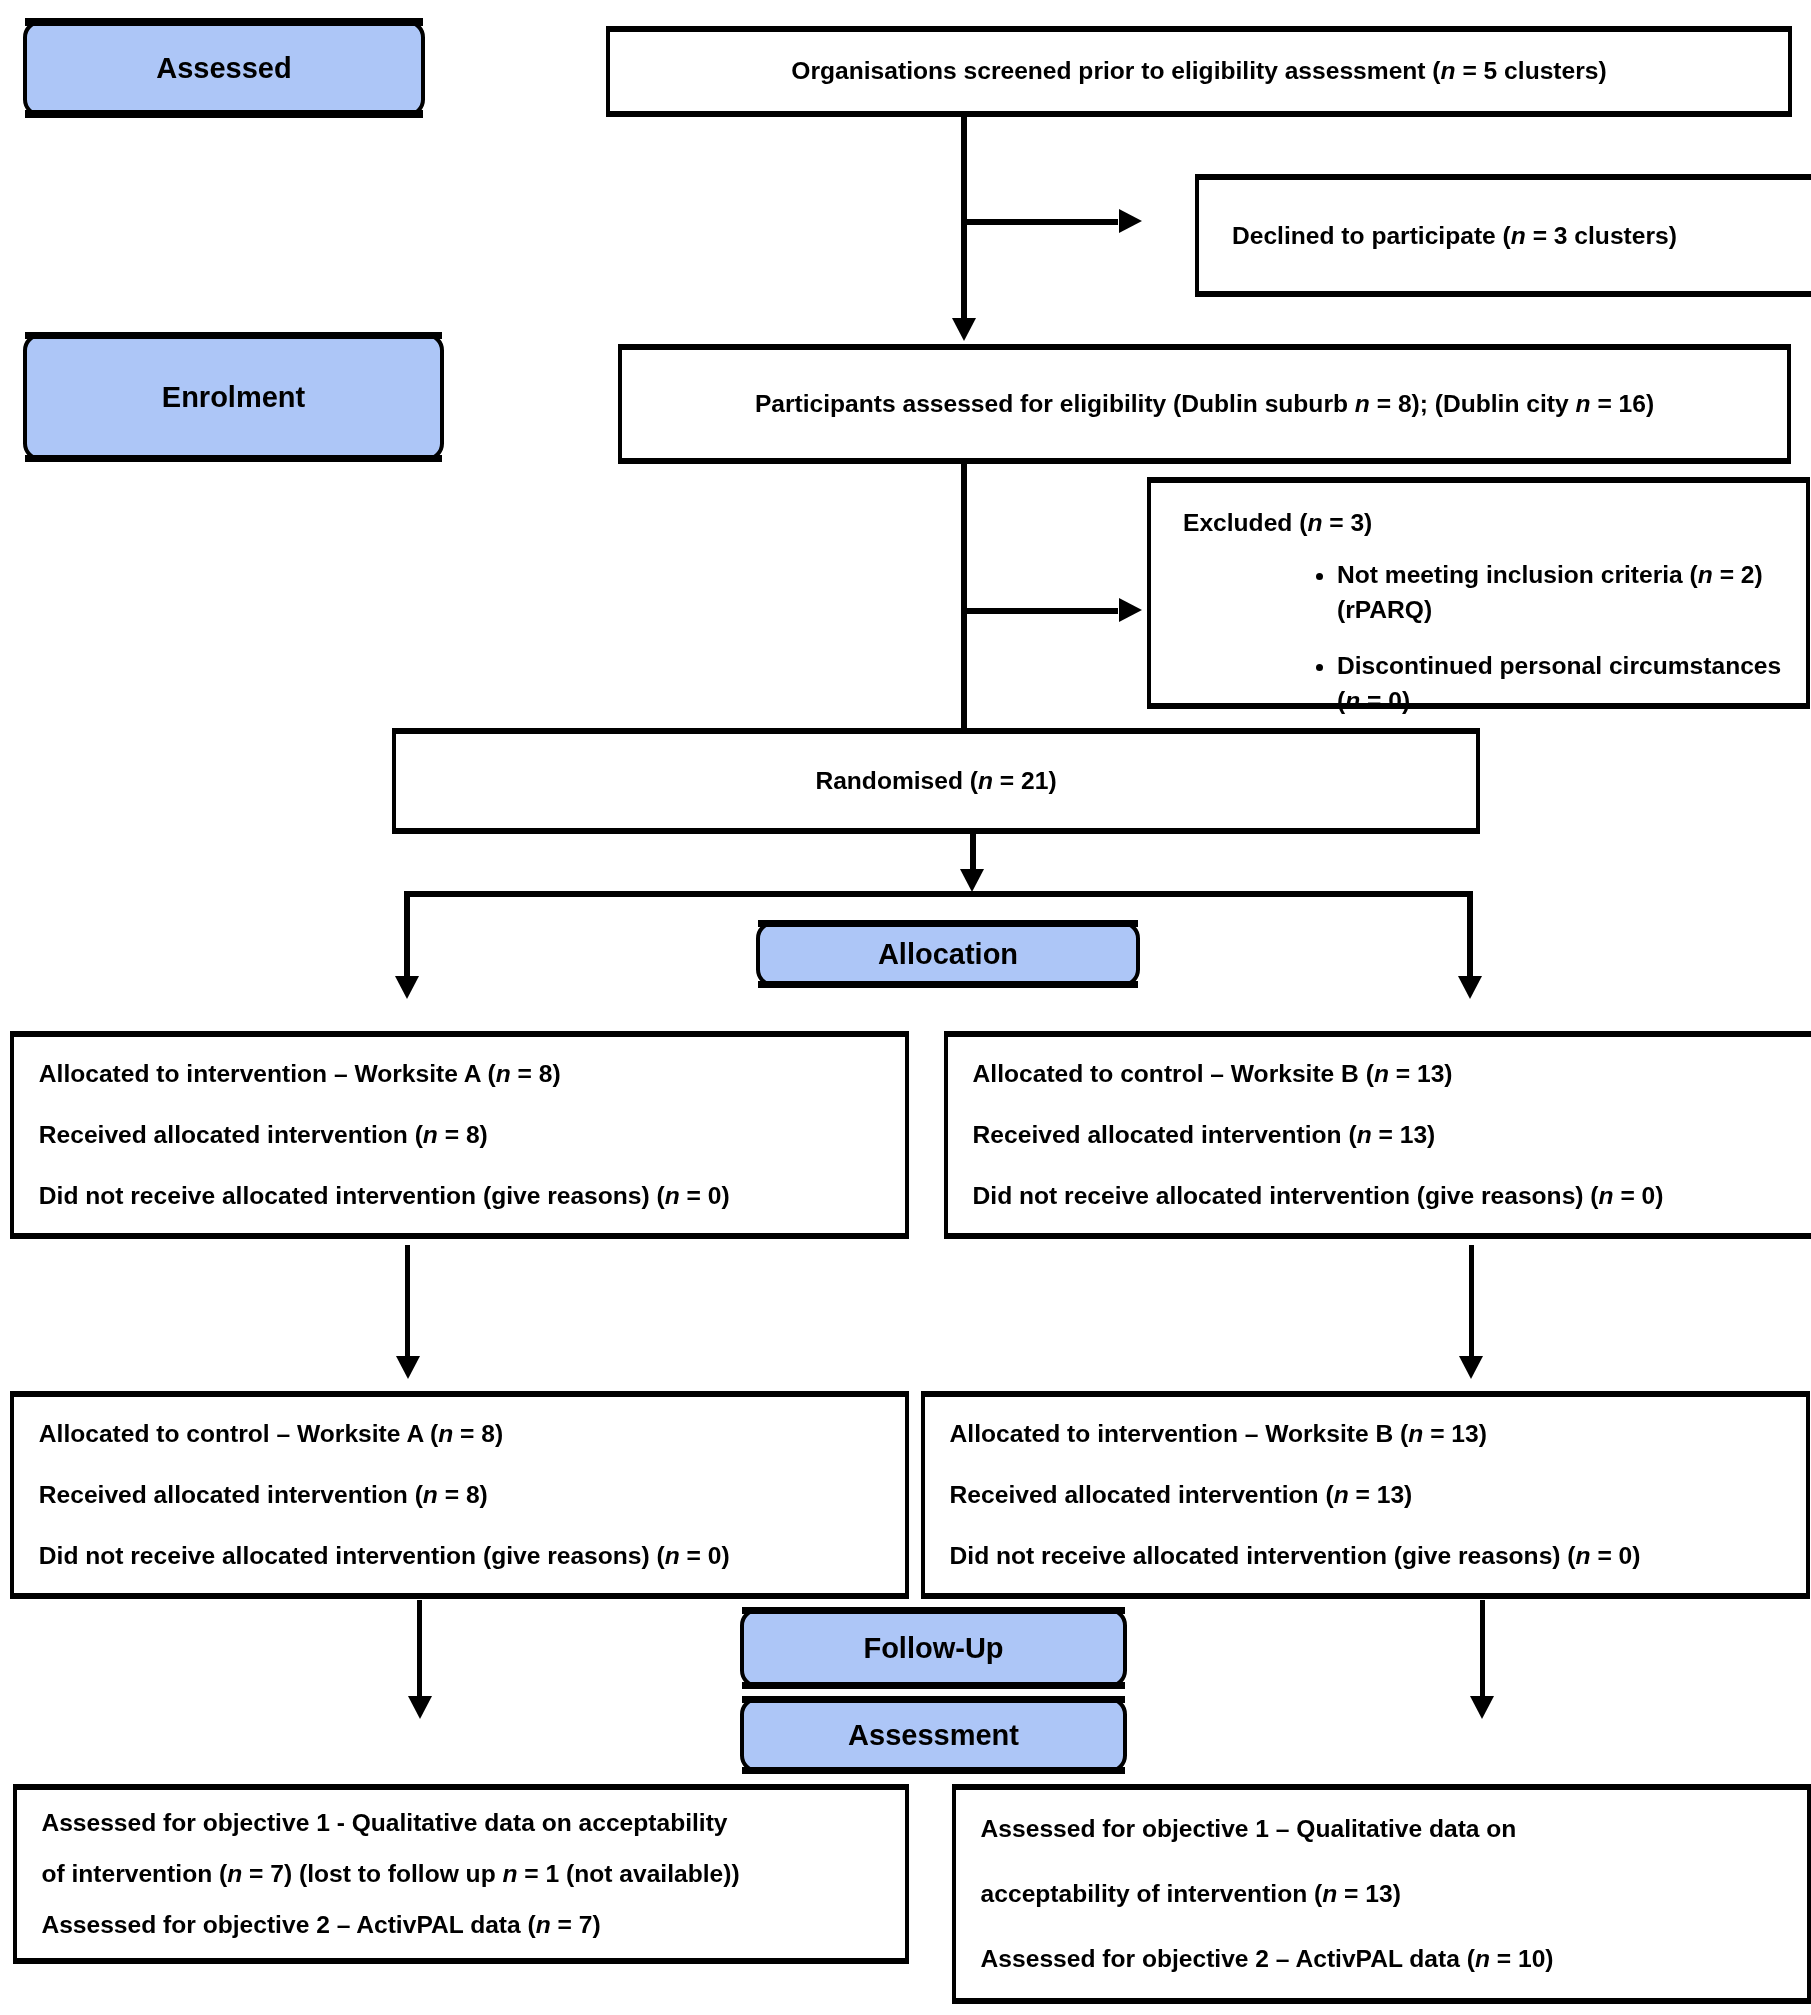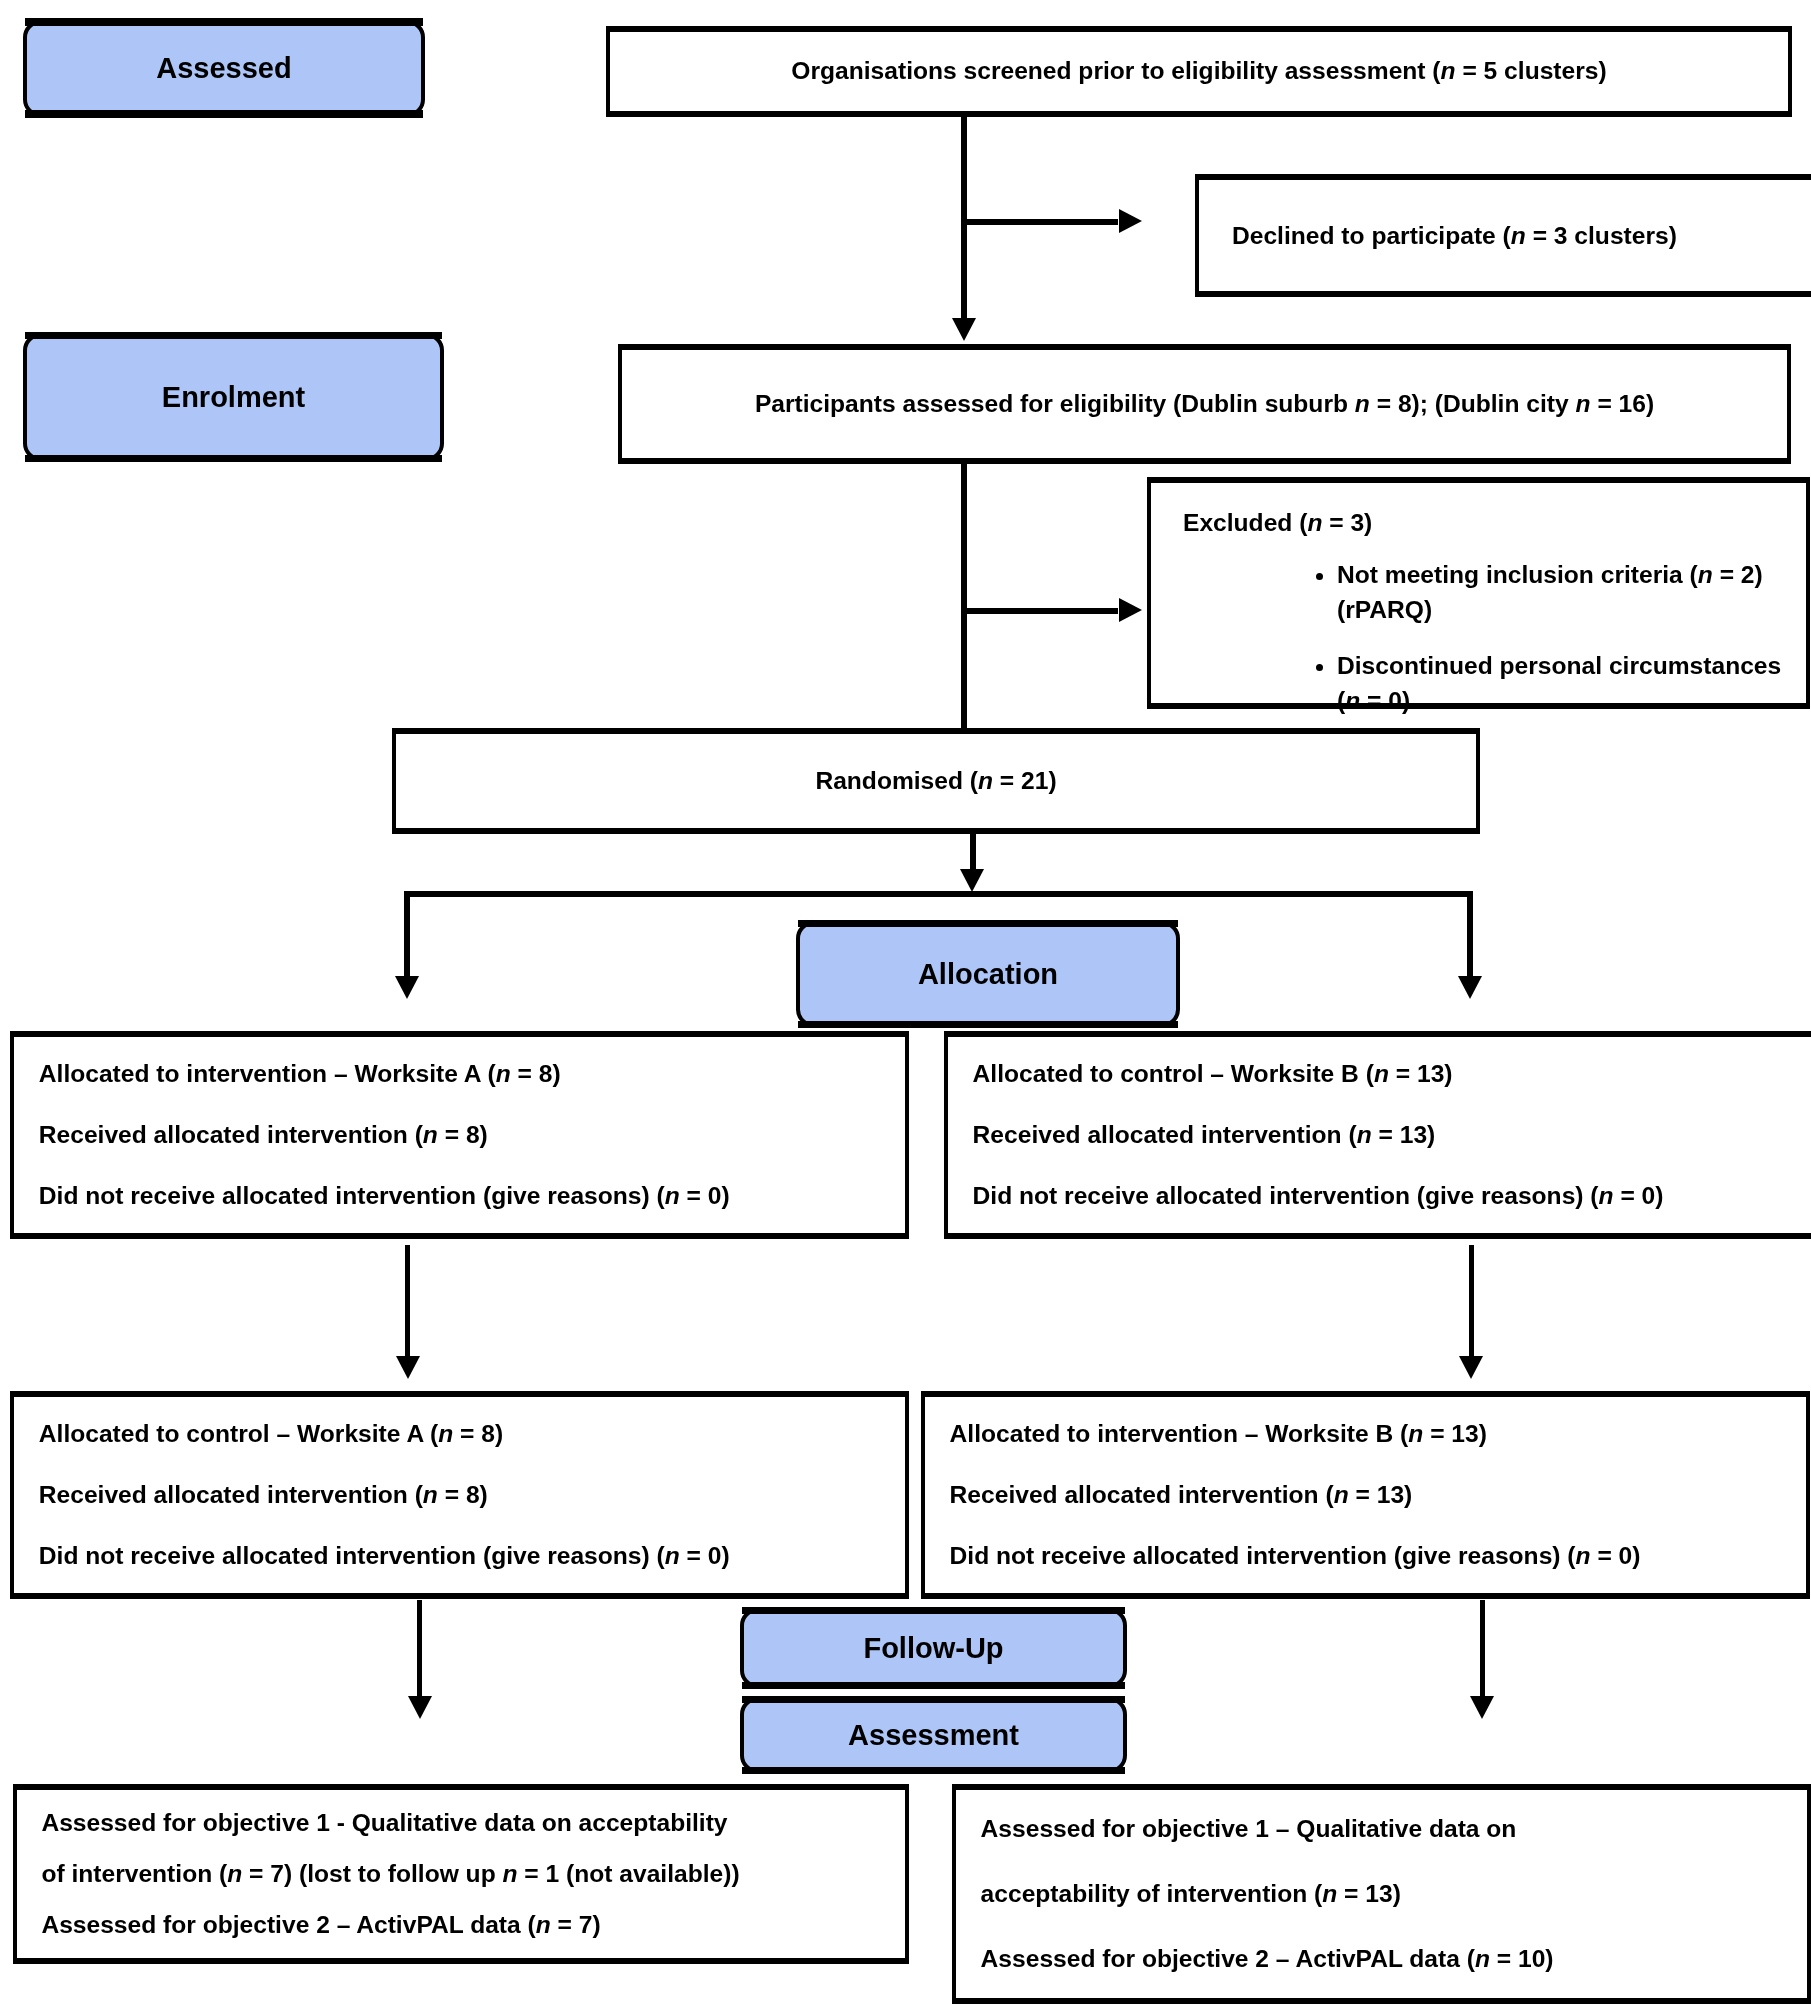--- a/index.html
+++ b/index.html
@@ -65,21 +65,21 @@
 <body>
 
 <div class="canvas">
 
   <div class="stage" style="left:23px;top:19.5px;width:402px;height:97px">
     <span>Assessed</span>
   </div>
   <div class="stage" style="left:23px;top:333px;width:421px;height:128px">
     <span>Enrolment</span>
   </div>
-  <div class="stage" style="left:796px;top:921px;width:384px;height:106px">
+  <div class="stage" style="left:756px;top:921px;width:384px;height:66px">
     <span>Allocation</span>
   </div>
   <div class="stage" style="left:740px;top:1608px;width:387px;height:80px">
     <span>Follow-Up</span>
   </div>
   <div class="stage" style="left:740px;top:1697px;width:387px;height:76px">
     <span>Assessment</span>
   </div>
 
   <div class="wbox center" style="left:606px;top:25.6px;width:1186px;height:91px">

